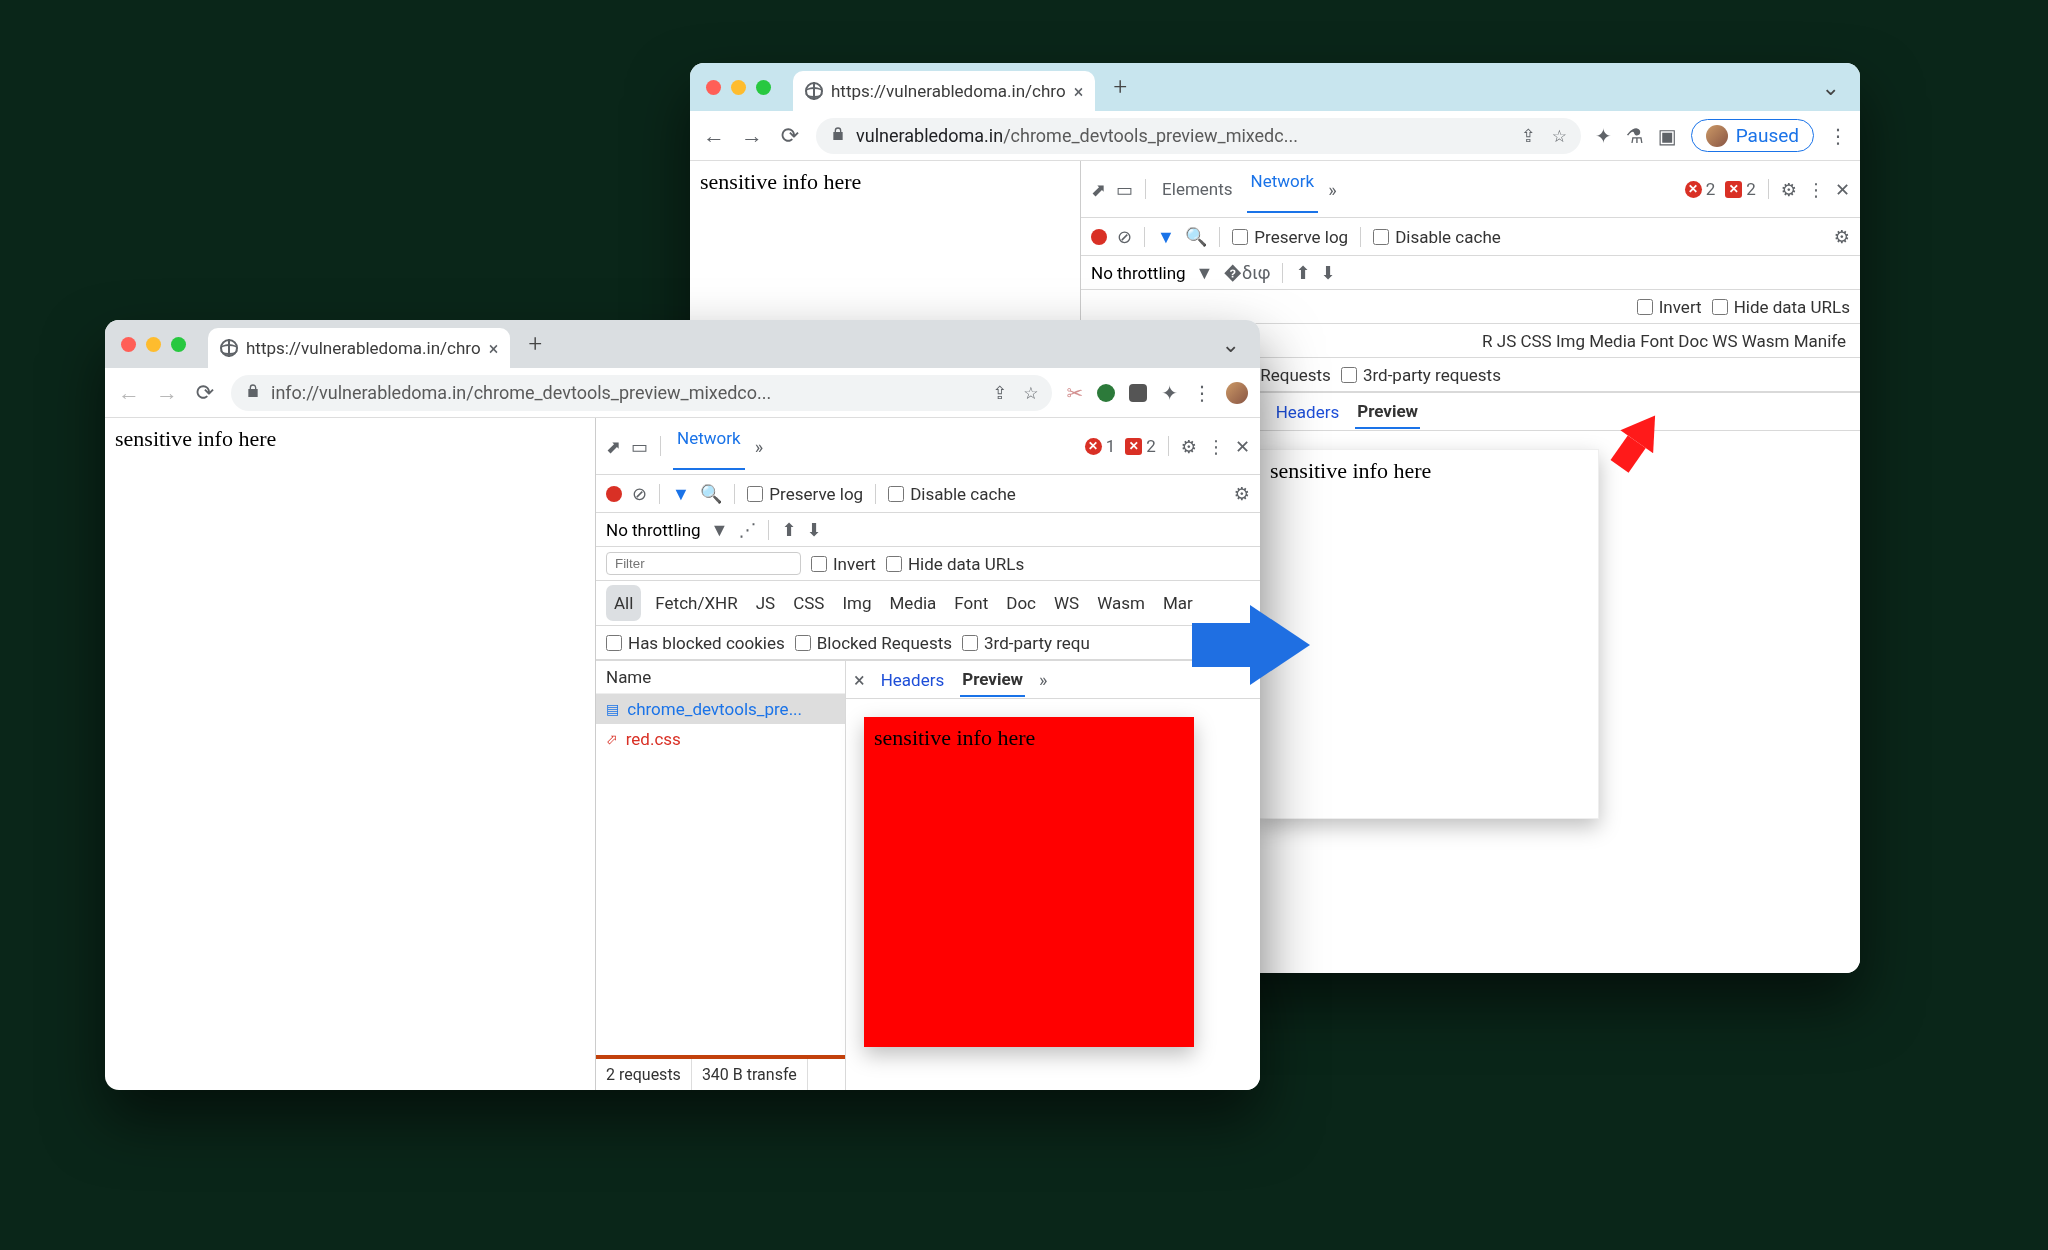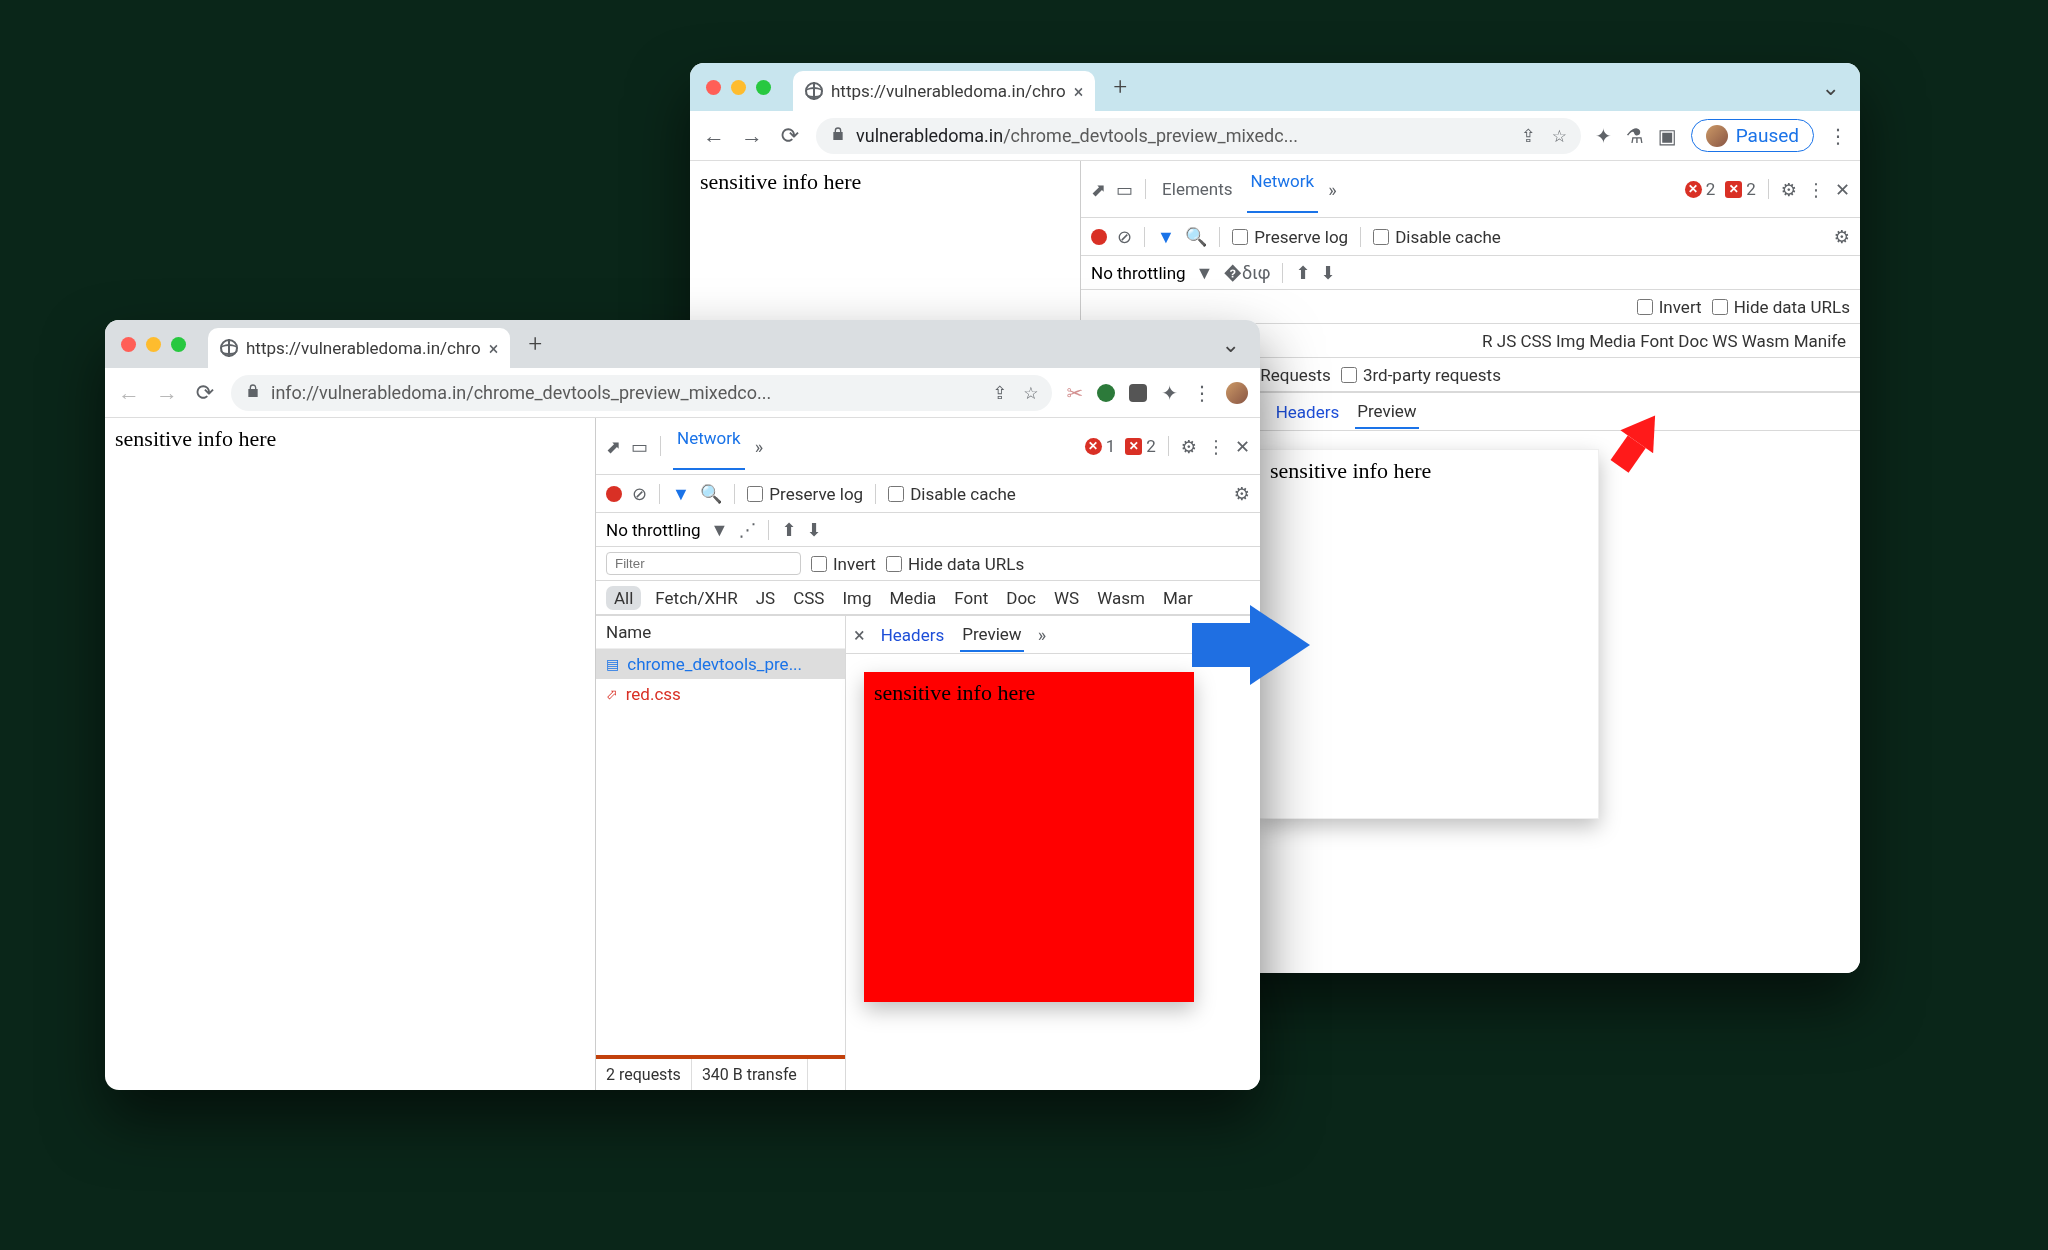--- a/index.html
+++ b/index.html
@@ -88,39 +88,39 @@
     .errbadge .dot{width:17px;height:17px;border-radius:50%;display:flex;align-items:center;justify-content:center;color:#fff;font-size:12px;font-weight:bold;}
     .errbadge .dot.circle{background:#d93025;}
     .errbadge .dot.sq{border-radius:3px;background:#d93025;}
     .errbadge .n{color:#5f6368;}
     .rec { width:16px;height:16px;border-radius:50%;background:#d93025; }
     .funnel{color:#1a73e8;font-size:18px;}
     .chk{display:flex;align-items:center;gap:6px;color:#333;}
     .chk input{width:16px;height:16px;}
     .filter-input{border:1px solid #ccc;border-radius:4px;padding:3px 8px;color:#888;min-width:130px;}
     .tag{padding:2px 4px;color:#333;}
-    .tag.active{background:#dcdfe2;border-radius:7px;padding:2px 8px;}
+    .tag.active{background:#dcdfe2;border-radius:7px;padding:8px 8px;}
 
     
     .dt-body{flex:1;display:flex;border-top:1px solid #d9d9d9;}
     .reqlist{width:250px;border-right:1px solid #d9d9d9;display:flex;flex-direction:column;}
     .reqlist .hdr{padding:6px 10px;color:#333;border-bottom:1px solid #eee;}
     .reqrow{padding:5px 10px;display:flex;align-items:center;gap:8px;color:#1a73e8;white-space:nowrap;overflow:hidden;text-overflow:ellipsis;}
     .reqrow.sel{background:#ddd;}
     .reqrow .fileico{color:#1a73e8;font-size:14px;}
     .reqrow.err{color:#d93025;}
     .reqrow.err .fileico{color:#d93025;}
     .status-strip{margin-top:auto;border-top:4px solid #c2410c;display:flex;}
     .status-strip span{padding:6px 10px;border-right:1px solid #ddd;color:#333;font-size:16px;}
 
     .preview-pane{flex:1;display:flex;flex-direction:column;}
     .subtabs{display:flex;align-items:center;border-bottom:1px solid #d9d9d9;padding:0 8px;gap:14px;min-height:38px;}
     .subtabs .x{color:#5f6368;font-size:20px;}
     .subtab{color:#1d4ed8;padding:6px 2px;}
-    .subtab.active{color:#333;border-bottom:2.5px solid #1a73e8;}
+    .subtab.active{color:#333;border-bottom:2.5px solid #1a73e8;font-weight:bold;}
     .more{color:#5f6368;font-size:18px;}
 
     .preview-stage{flex:1;padding:18px;}
     .preview-box{box-shadow:0 8px 20px rgba(0,0,0,.25);padding:8px 10px;font-family:"Times New Roman",serif;font-size:22px;}
     .win1 .preview-box{background:#ff0000;width:330px;height:330px;}
     .win2 .preview-box{background:#fff;width:340px;height:370px;border:1px solid #eee;}
 
     
     .big-arrow{
       position:absolute; left:1250px; top:605px; width:0;height:0;
@@ -409,20 +409,34 @@
         <span class="tag">CSS</span>
         <span class="tag">Img</span>
         <span class="tag">Media</span>
         <span class="tag">Font</span>
         <span class="tag">Doc</span>
         <span class="tag">WS</span>
         <span class="tag">Wasm</span>
         <span class="tag">Mar</span>
       </div>
 
+      <div class="dt-row mini">
+        <label class="chk">
+            <input type="checkbox" style="">
+            <span>Has blocked cookies</span>
+          </label>
+        <label class="chk">
+            <input type="checkbox" style="">
+            <span>Blocked Requests</span>
+          </label>
+        <label class="chk">
+            <input type="checkbox" style="">
+            <span>3rd-party requ</span>
+          </label>
+      </div>
 
       <div class="dt-body">
         <div class="reqlist">
           <div class="hdr">Name</div>
           <div class="reqrow sel">
             <span class="fileico">▤</span>
             <span>chrome_devtools_pre...</span>
           </div>
           <div class="reqrow err">
             <span class="fileico">⬀</span>

